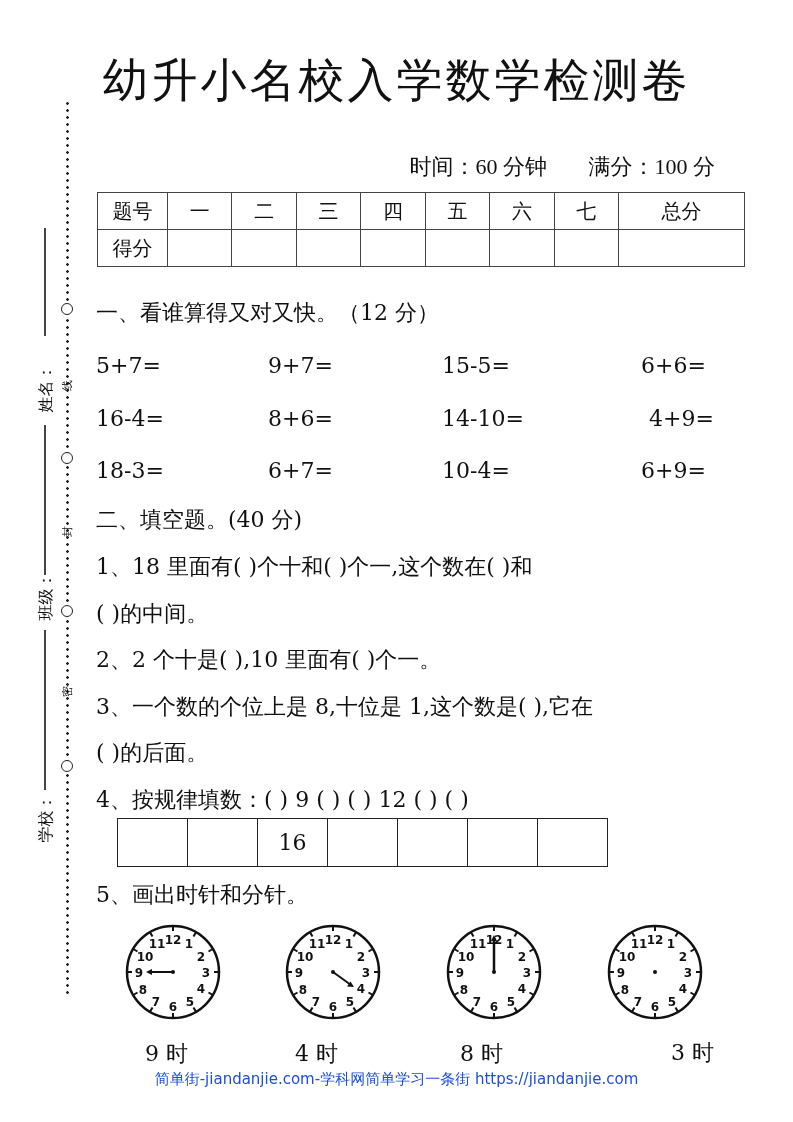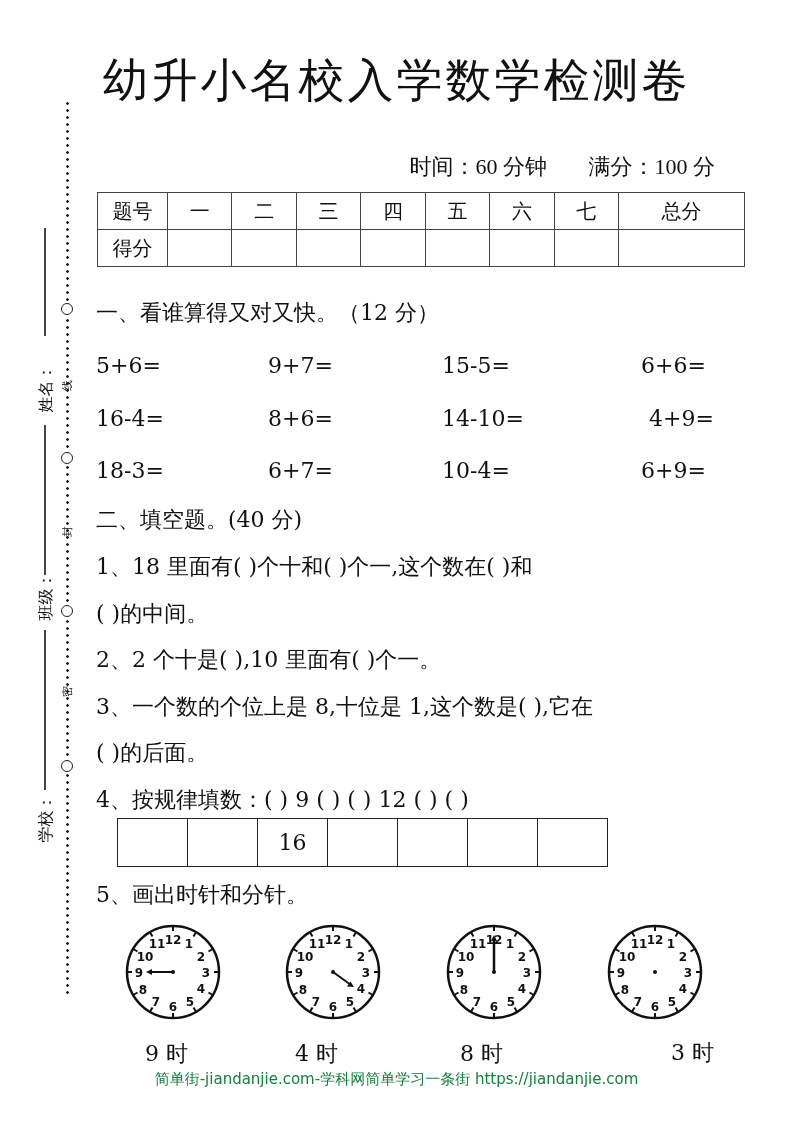--- a/index.html
+++ b/index.html
@@ -13,21 +13,21 @@
   table.score { position: absolute; left: 97px; top: 192px; width: 648px; border-collapse: collapse;
                 font-family: "DejaVu Sans", sans-serif; font-size: 20px; }
   table.score td { border: 1px solid #444; height: 36px; text-align: center; padding: 0; }
   table.score td.first { width: 69px; }
   .heading { font-size: 22px; line-height: 30px; }
   .q { font-size: 22px; line-height: 30px; white-space: nowrap; }
   .calc { font-size: 22px; line-height: 30px; }
   .seq { position: absolute; left: 117px; top: 818px; border-collapse: collapse; }
   .seq td { border: 1px solid #222; width: 69px; height: 47px; text-align: center; font-size: 22px; padding: 0; }
   .clock-label { font-size: 22px; }
-  .footer { top: 1070px; left: 0; width: 793px; text-align: center; font-size: 15px; color: #15803d;
+  .footer { top: 1070px; left: 0; width: 793px; text-align: center; font-size: 15px; color: #1d4ed8;
             font-family: "DejaVu Sans", sans-serif; }
   .side-label { font-family: "DejaVu Sans", sans-serif; font-size: 16px; transform: rotate(-90deg); transform-origin: center; white-space: nowrap; }
   .side-small { font-family: "DejaVu Sans", sans-serif; font-size: 11px; transform: rotate(-90deg); }
   .dots { left: 66px; top: 100px; width: 3px; height: 895px;
           background-image: radial-gradient(circle, #222 1.2px, transparent 1.5px);
           background-size: 3px 7px; background-repeat: repeat-y; }
   .ring { width: 10px; height: 10px; border: 1.5px solid #222; border-radius: 50%; background: #fff; left: 61px; }
   .vline { width: 1.5px; background: #444; left: 44px; }
 </style>
 </head>
@@ -78,21 +78,21 @@
     <td></td>
     <td></td>
     <td></td>
     <td></td>
   </tr>
 </tbody>
   </table>
 
 <div class="abs heading" style="left:96px;top:298px;">一、看谁算得又对又快。（12 分）</div>
 
-<div class="abs calc" style="left:96px;top:351px;">5+6=</div>
+<div class="abs calc" style="left:96px;top:351px;">5+7=</div>
 <div class="abs calc" style="left:268px;top:351px;">9+7=</div>
 <div class="abs calc" style="left:442px;top:351px;">15-5=</div>
 <div class="abs calc" style="left:641px;top:351px;">6+6=</div>
 
 <div class="abs calc" style="left:96px;top:404px;">16-4=</div>
 <div class="abs calc" style="left:268px;top:404px;text-align:center;">8+6=</div>
 <div class="abs calc" style="left:442px;top:404px;">14-10=</div>
 <div class="abs calc" style="left:649px;top:404px;text-align:center;">4+9=</div>
 
 <div class="abs calc" style="left:96px;top:456px;">18-3=</div>

